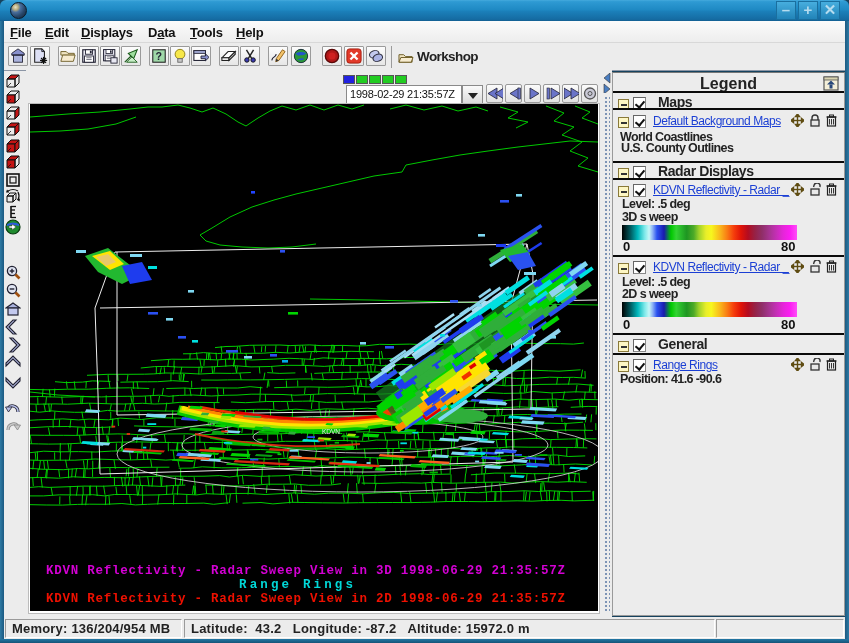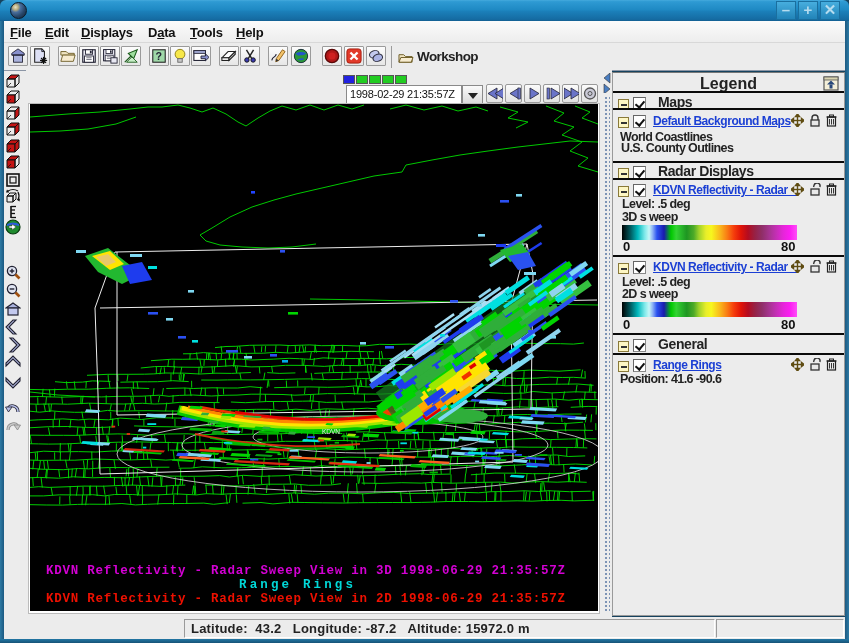--- a/index.html
+++ b/index.html
@@ -44,21 +44,21 @@
 
 #legend{position:absolute;left:612px;top:72px;width:233px;height:544px;background:#ececec;border:1px solid #9a9a9a;border-top-color:#777}
 #legend .hdr{position:absolute;left:0;width:231px;font-weight:bold;color:#222}
 .hline{position:absolute;left:0;width:231px;height:2px;background:#0a0a0a}
 .lgsec{position:absolute;left:5px;display:flex;align-items:flex-end}
 .minus{width:11px;height:11px;background:#fdf6c3;border:1px solid #8a7a3a;position:relative;display:inline-block}
 .minus:after{content:"";position:absolute;left:2px;top:4px;width:6px;height:2px;background:#333}
 .chk{width:13px;height:13px;background:#fff;border:1px solid #888;border-top-color:#666;border-left-color:#666;margin-left:4px;position:relative;display:inline-block}
 .chk:after{content:"";position:absolute;left:3px;top:1px;width:4px;height:7px;border:solid #111;border-width:0 2.4px 2.4px 0;transform:rotate(40deg)}
 .sectxt{font-weight:bold;font-size:14px;color:#222;margin-left:12px;letter-spacing:-0.4px}
-.linktxt{font-weight:bold;font-size:12px;color:#1b3fd4;text-decoration:underline;margin-left:7px;white-space:nowrap;letter-spacing:-0.45px}
+.linktxt{font-weight:normal;font-size:12px;color:#1b3fd4;text-decoration:underline;margin-left:7px;white-space:nowrap;letter-spacing:-0.45px}
 .subtxt{position:absolute;font-weight:bold;font-size:12.5px;color:#222;left:9px;white-space:nowrap;letter-spacing:-0.6px}
 .cbar{position:absolute;left:9px;width:175px;height:15px;background:linear-gradient(90deg,#000 0%,#005e63 5%,#00b8bc 9%,#7fe9ea 13%,#c8f7f7 15.5%,#8db2f5 17.5%,#2a52f0 20%,#1a1aae 24%,#00c800 28%,#32d432 31%,#1e9622 37%,#4daa28 41%,#9fd22a 44%,#e8ee2a 48%,#f7f71e 51%,#f9b81c 56%,#f97d14 60%,#f53c0c 64%,#e01408 68%,#b40c20 72%,#962246 76%,#8f2f68 80%,#a5348f 84%,#c32fb4 88%,#e426d8 92%,#fb1ef2 96%,#ff4df8 100%)}
 .cl0{position:absolute;left:10px;font-weight:bold;font-size:13px;color:#111}
 .cl80{position:absolute;left:168px;font-weight:bold;font-size:13px;color:#111}
 .rowicons{position:absolute;right:7px;display:flex;gap:5px;align-items:center}
 
 #statusbar{position:absolute;left:4px;top:617px;width:841px;height:22px;background:#ececec}
 .sbox{position:absolute;top:2px;height:19px;border:1px solid #9a9a9a;border-bottom-color:#fff;border-right-color:#fff;font-weight:bold;font-size:13px;letter-spacing:0.2px;color:#222;line-height:17px;padding-left:6px;white-space:nowrap}
 </style></head>
 <body>
@@ -935,16 +935,17 @@
             <line x1="3.5" y1="5" x2="3.5" y2="10.5"></line>
             <line x1="5.5" y1="5" x2="5.5" y2="10.5"></line>
             <line x1="7.5" y1="5" x2="7.5" y2="10.5"></line>
           </g>
         </svg>
       </div>
 <div class="subtxt" style="top:299px;left:7px">Position: 41.6 -90.6</div>
     </div>
 
   <div id="statusbar">
+    <div class="sbox" style="left:1px;width:177px">Memory: 136/204/954 MB</div>
     <div class="sbox" style="left:180px;width:531px">Latitude:&nbsp; 43.2&nbsp;&nbsp; Longitude: -87.2&nbsp;&nbsp; Altitude: 15972.0 m</div>
     <div class="sbox" style="left:712px;width:128px"></div>
   </div>
 </div>
 
 </body></html>

